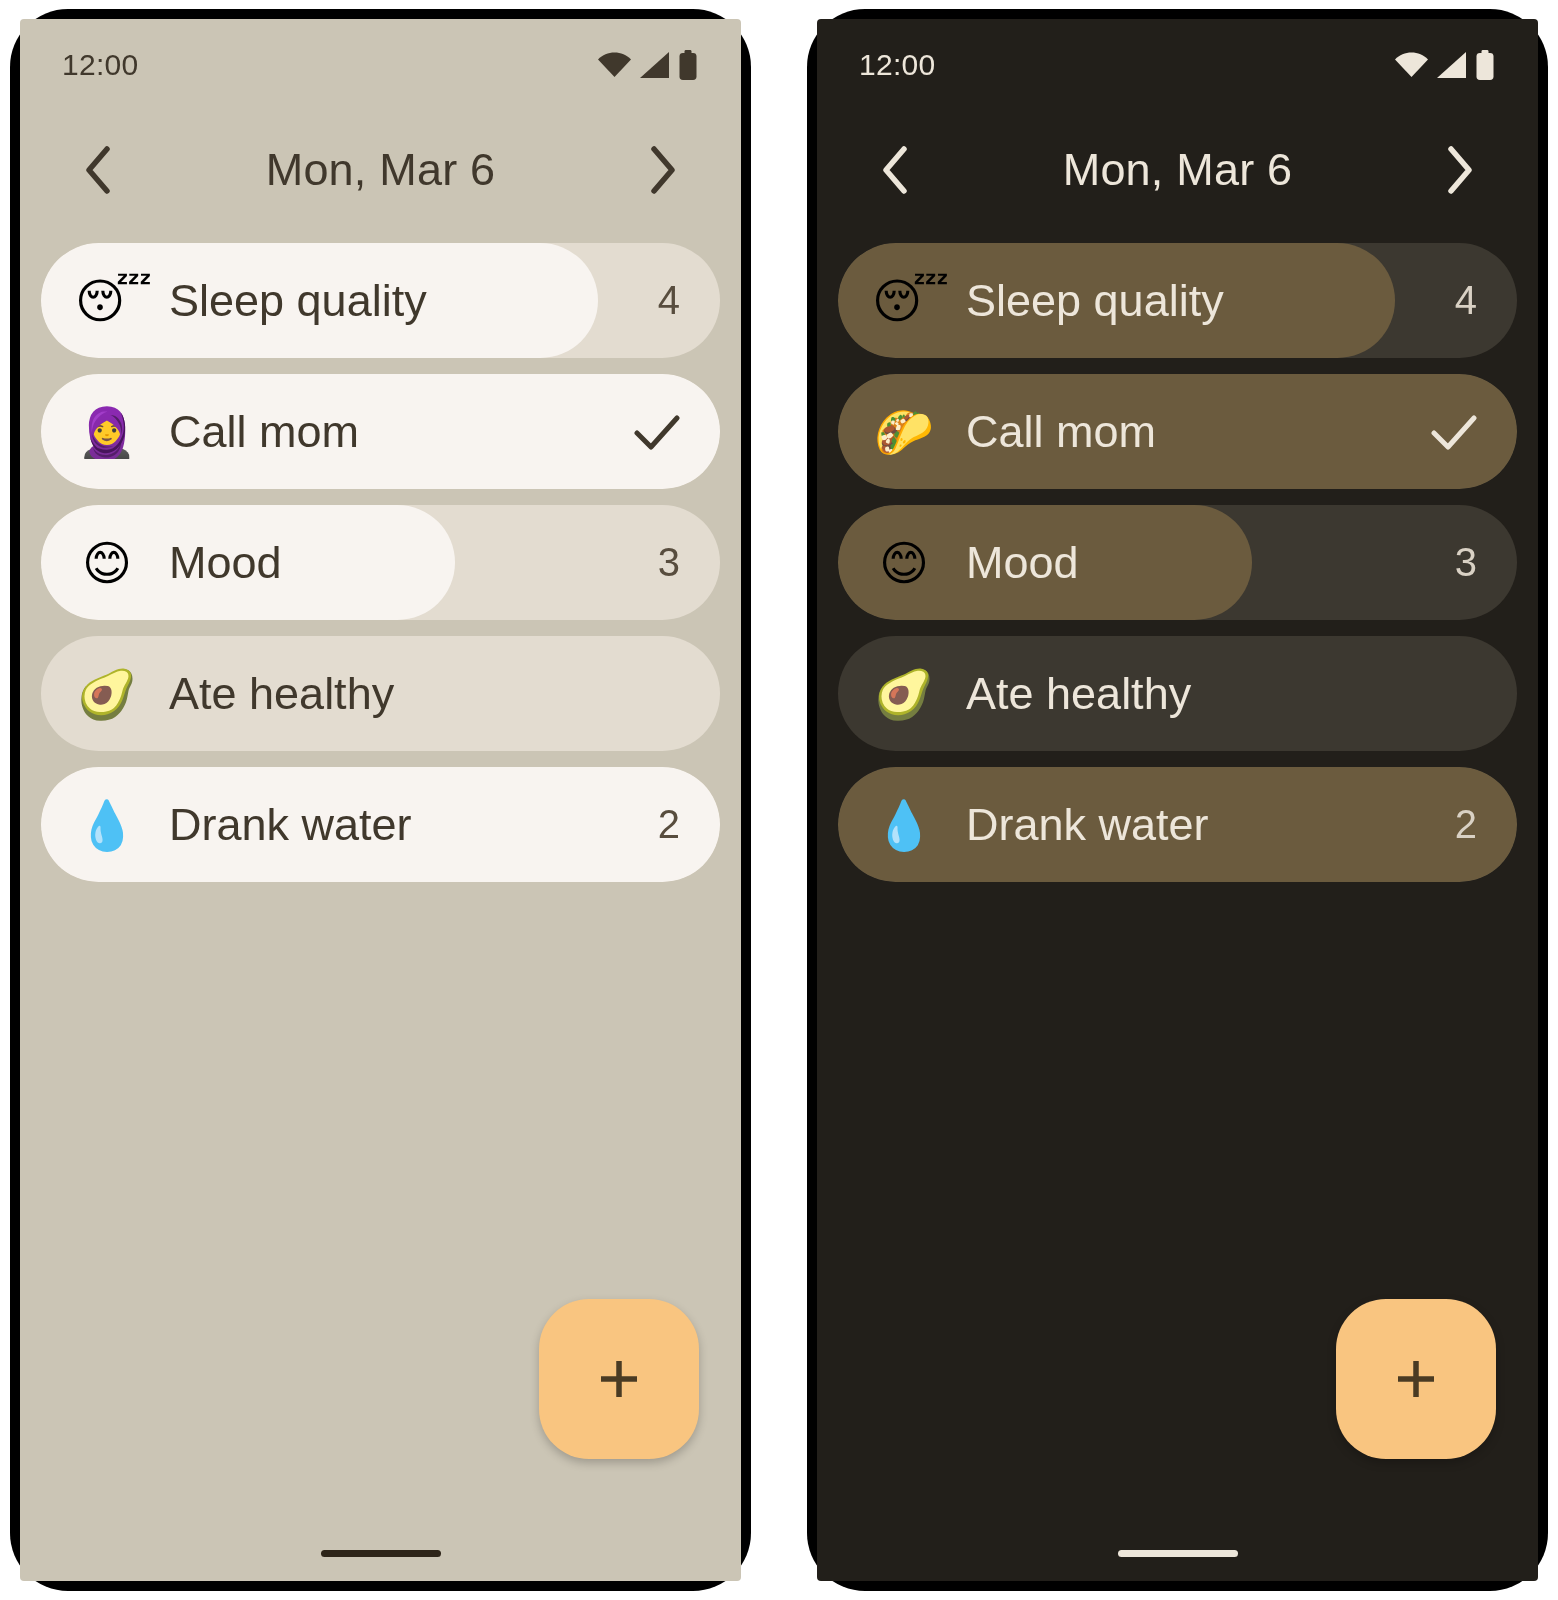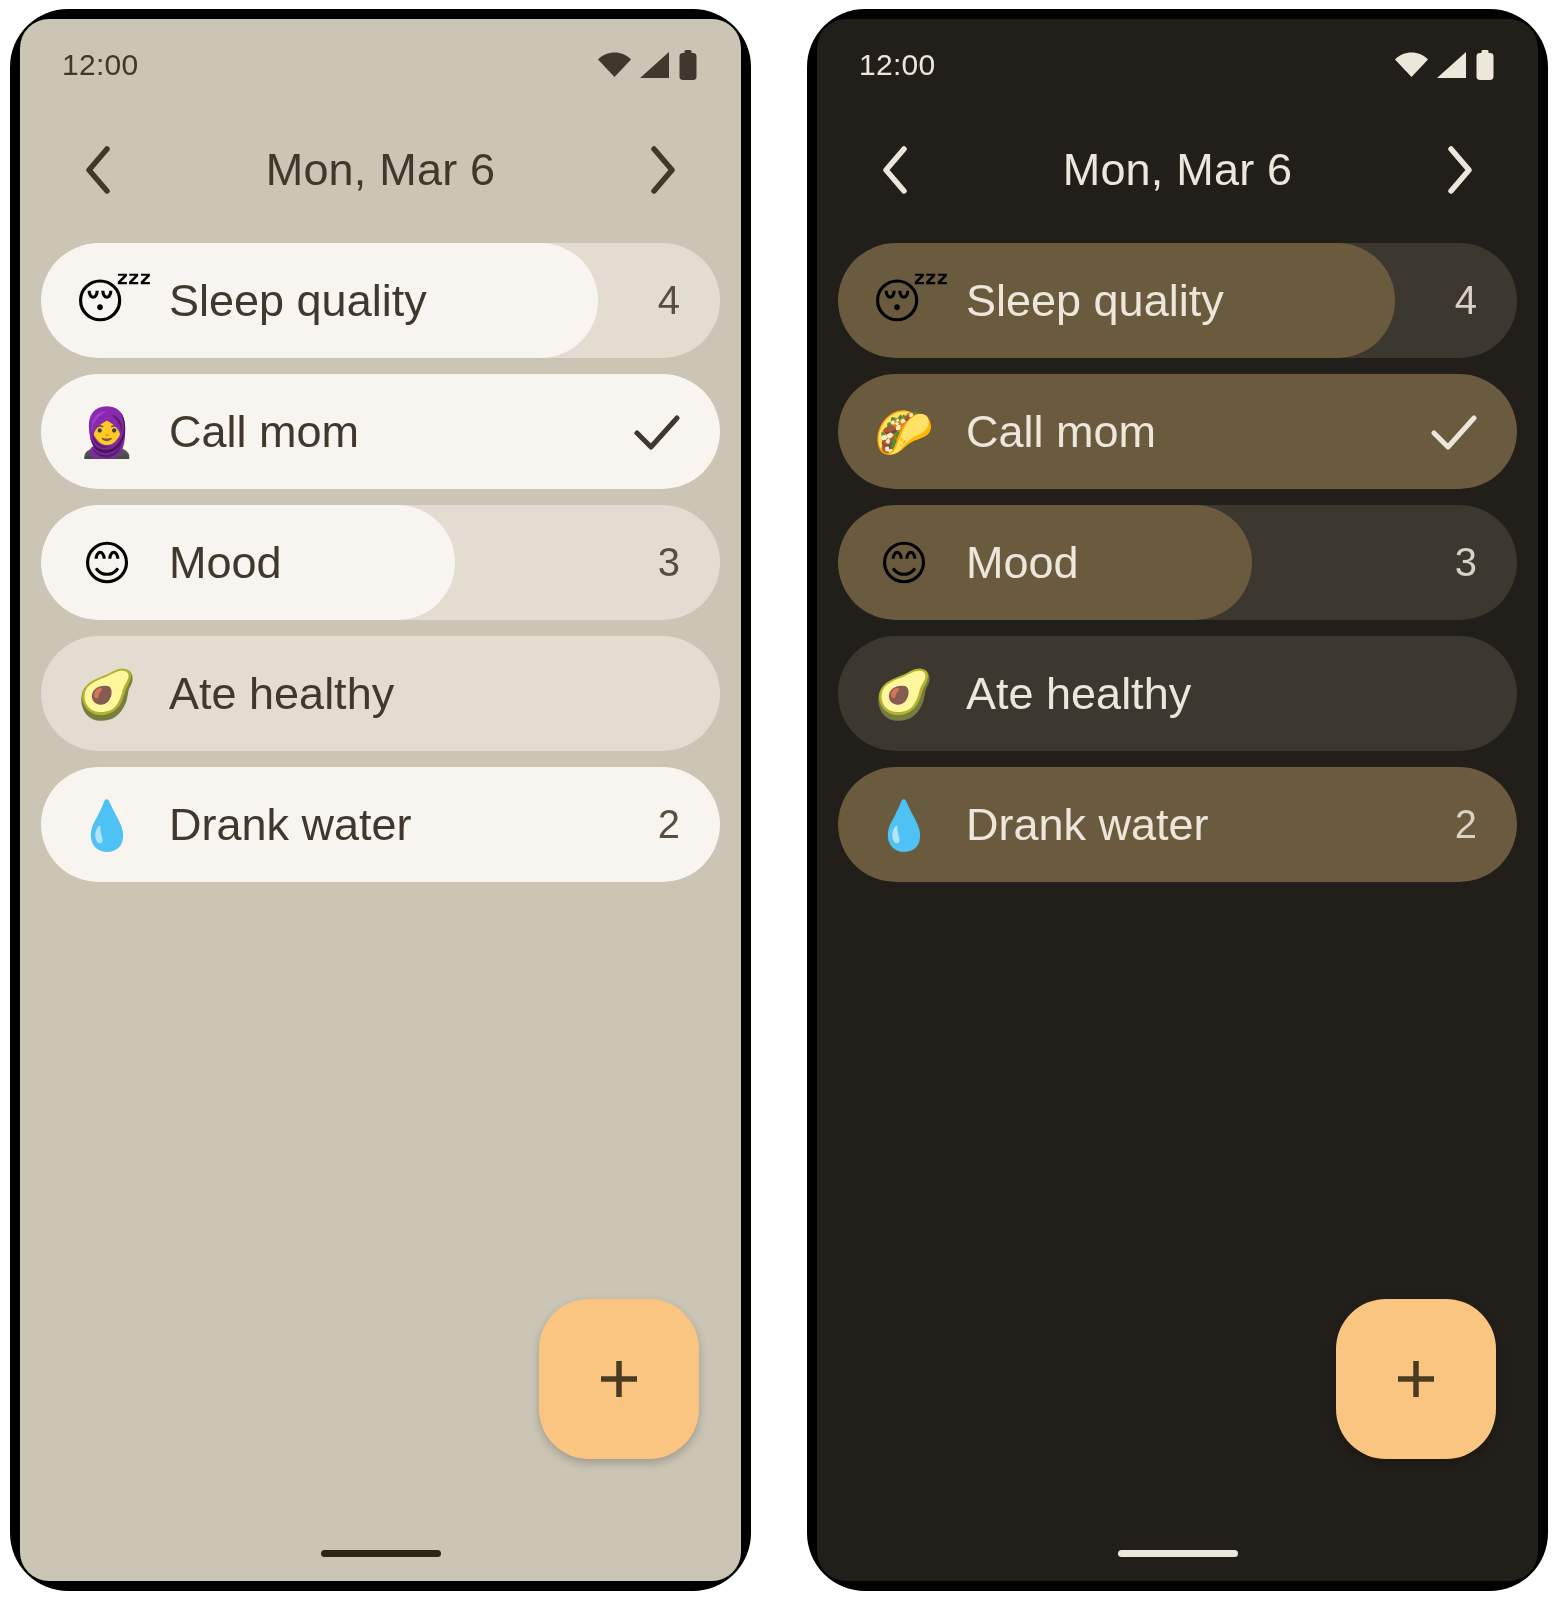--- a/index.html
+++ b/index.html
@@ -21,21 +21,21 @@
     width:741px;height:1582px;
     border-radius:58px;
     background:#000000;
     padding:10px;
     box-sizing:border-box;
     flex:0 0 auto;
   }
   .screen{
     position:relative;
     width:100%;height:100%;
-    border-radius:29px;
+    border-radius:4px;
     overflow:hidden;
     display:flex;flex-direction:column;
   }
   .screen.light{background:#CBC5B5;}
   .screen.dark{background:#221F1A;}
 
   
   .statusbar{
     height:92px;flex:0 0 auto;
     display:flex;align-items:center;justify-content:space-between;

